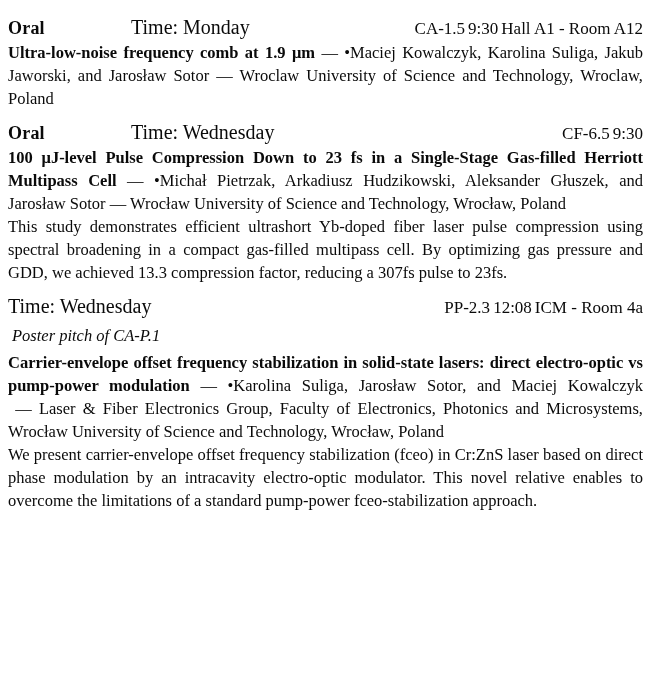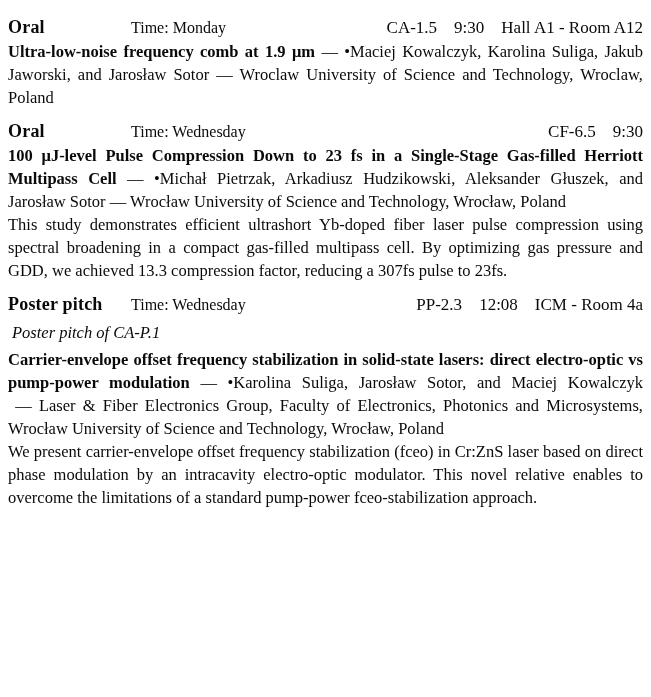--- a/index.html
+++ b/index.html
@@ -32,26 +32,26 @@
     white-space: nowrap;
   }
   .type-label {
     flex: 0 0 123px;
     font-weight: 700;
     font-size: 18px;
     letter-spacing: 0.2px;
   }
   .time-label {
     flex: 1 1 auto;
-    font-size: 16px;
+    font-size: 20px;
   }
   .session-info {
     flex: 0 0 auto;
     display: flex;
-    gap: 17px;
+    gap: 3px;
     font-size: 17px;
   }
   p.note {
     margin: 4px;
     font-style: italic;
     text-align: left;
   }
   p.heading {
     margin: 0;
     text-align: justify;
@@ -91,21 +91,20 @@
         <span>CF-6.5</span>
         <span>9:30</span>
       </span>
     </div>
     <p class="heading"><span class="title">100 μJ-level Pulse Compression Down to 23 fs in a Single-Stage Gas-filled Herriott Multipass Cell</span><span class="sep"> — </span><span class="authors">•Michał Pietrzak, Arkadiusz Hudzikowski, Aleksander Głuszek, and Jarosław Sotor</span><span class="sep"> — </span><span class="affiliation">Wrocław University of Science and Technology, Wrocław, Poland</span></p>
     <p class="abstract">This study demonstrates efficient ultrashort Yb-doped fiber laser pulse compression using spectral broadening in a compact gas-filled multipass cell. By optimizing gas pressure and GDD, we achieved 13.3 compression factor, reducing a 307fs pulse to 23fs.</p>
   </section>
 
   <section class="entry">
     <div class="entry-header">
-      <span class="type-label">Poster pitch</span>
       <span class="time-label">Time: Wednesday</span>
       <span class="session-info">
         <span>PP-2.3</span>
         <span>12:08</span>
         <span>ICM - Room 4a</span>
       </span>
     </div>
     <p class="note">Poster pitch of CA-P.1</p>
     <p class="heading"><span class="title">Carrier-envelope offset frequency stabilization in solid-state lasers: direct electro-optic vs pump-power modulation</span><span class="sep"> — </span><span class="authors">•Karolina Suliga, Jarosław Sotor, and Maciej Kowalczyk</span><span class="sep"> — </span><span class="affiliation">Laser &amp; Fiber Electronics Group, Faculty of Electronics, Photonics and Microsystems, Wrocław University of Science and Technology, Wrocław, Poland</span></p>
     <p class="abstract">We present carrier-envelope offset frequency stabilization (fceo) in Cr:ZnS laser based on direct phase modulation by an intracavity electro-optic modulator. This novel relative enables to overcome the limitations of a standard pump-power fceo-stabilization approach.</p>

